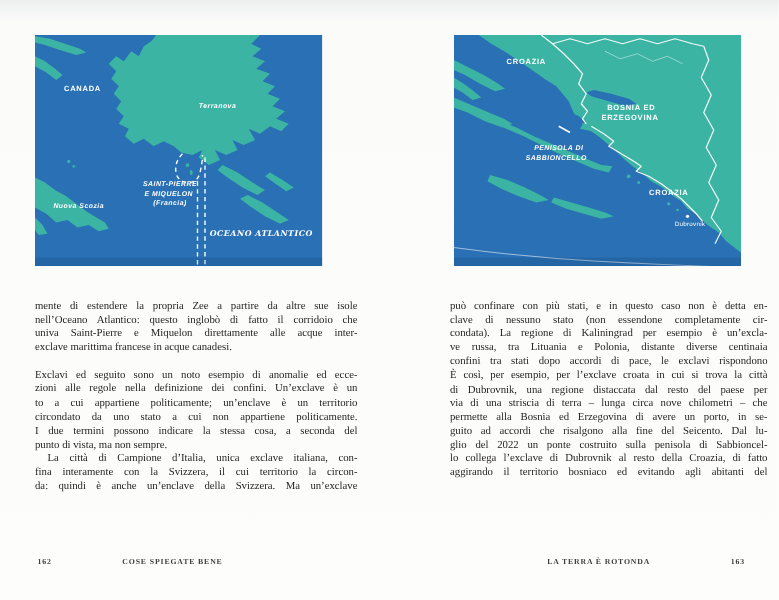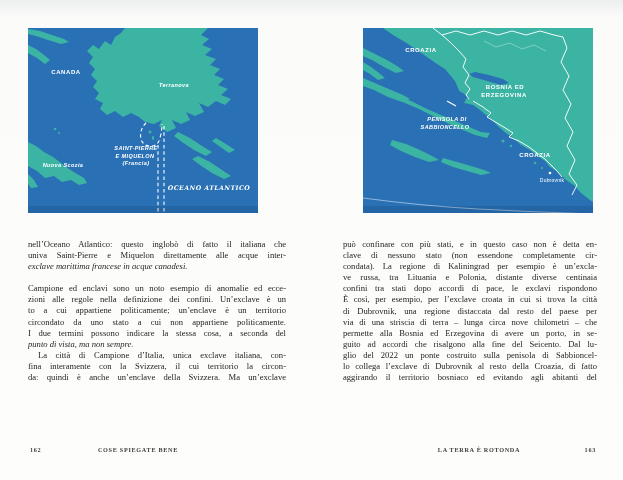--- a/index.html
+++ b/index.html
@@ -27,25 +27,25 @@
     position:absolute;transform:translate(-50%,-50%);color:#fff;
     font:bold 6px "Liberation Sans",sans-serif;letter-spacing:.6px;white-space:nowrap;
   }
   .mlabel.sm{font-size:5.5px;letter-spacing:.4px;}
   .mlabel.it{font-style:italic;}
   .mlabel.serifit{font-family:"DejaVu Serif",serif;font-style:italic;font-size:6.3px;letter-spacing:.4px;}
   .mlabel.plain{font-weight:normal;font-size:5px;letter-spacing:.2px;}
   
   .textcol{position:absolute;top:239px;color:var(--ink);font-size:8.6px;line-height:11.1px;}
   .textcol-left{left:28px;width:258px;}
-  .textcol-right{left:343px;width:254px;}
+  .textcol-right{left:360px;width:254px;}
   .para{margin:0;}
   .para.gap{margin-bottom:11px;}
   .line{text-align:justify;text-align-last:justify;height:11.1px;overflow:hidden;}
-  .line.endline{text-align-last:left;font-style:italic;}
+  .line.endline{text-align-last:left;}
   .line.ind{text-indent:10px;}
   
   .foot{
     position:absolute;top:446px;color:var(--foot);
     font:bold 6.2px "Liberation Serif",serif;letter-spacing:.7px;white-space:nowrap;
   }
   .foot.numL{left:30px;}
   .foot.headL{left:28px;width:220px;text-align:center;}
   .foot.headR{left:379px;width:200px;text-align:center;}
   .foot.numR{right:27px;}
@@ -129,26 +129,27 @@
     <div class="mlabel" style="left:142px;top:59px;">BOSNIA ED</div>
     <div class="mlabel" style="left:141px;top:66.5px;">ERZEGOVINA</div>
     <div class="mlabel sm it" style="left:84px;top:91px;">PENISOLA DI</div>
     <div class="mlabel sm it" style="left:82px;top:98.5px;">SABBIONCELLO</div>
     <div class="mlabel" style="left:172px;top:127px;">CROAZIA</div>
     <div class="mlabel plain" style="left:189px;top:152px;">Dubrovnik</div>
   </div>
 
   <div class="textcol textcol-left">
       <div class="para gap">
-        <div class="line">nell’Oceano Atlantico: questo inglobò di fatto il italiana che</div>
+        <div class="line">mente di estendere la propria Zee a partire da altre sue isole</div>
+        <div class="line">nell’Oceano Atlantico: questo inglobò di fatto il corridoio che</div>
         <div class="line">univa Saint-Pierre e Miquelon direttamente alle acque inter-</div>
         <div class="line endline">exclave marittima francese in acque canadesi.</div>
       </div>
       <div class="para">
-        <div class="line">Campione ed enclavi sono un noto esempio di anomalie ed ecce-</div>
+        <div class="line">Exclavi ed seguito sono un noto esempio di anomalie ed ecce-</div>
         <div class="line">zioni alle regole nella definizione dei confini. Un’exclave è un</div>
         <div class="line">to a cui appartiene politicamente; un’enclave è un territorio</div>
         <div class="line">circondato da uno stato a cui non appartiene politicamente.</div>
         <div class="line">I due termini possono indicare la stessa cosa, a seconda del</div>
         <div class="line endline">punto di vista, ma non sempre.</div>
       </div>
       <div class="para">
         <div class="line ind">La città di Campione d’Italia, unica exclave italiana, con-</div>
         <div class="line">fina interamente con la Svizzera, il cui territorio la circon-</div>
         <div class="line">da: quindi è anche un’enclave della Svizzera. Ma un’exclave</div>

